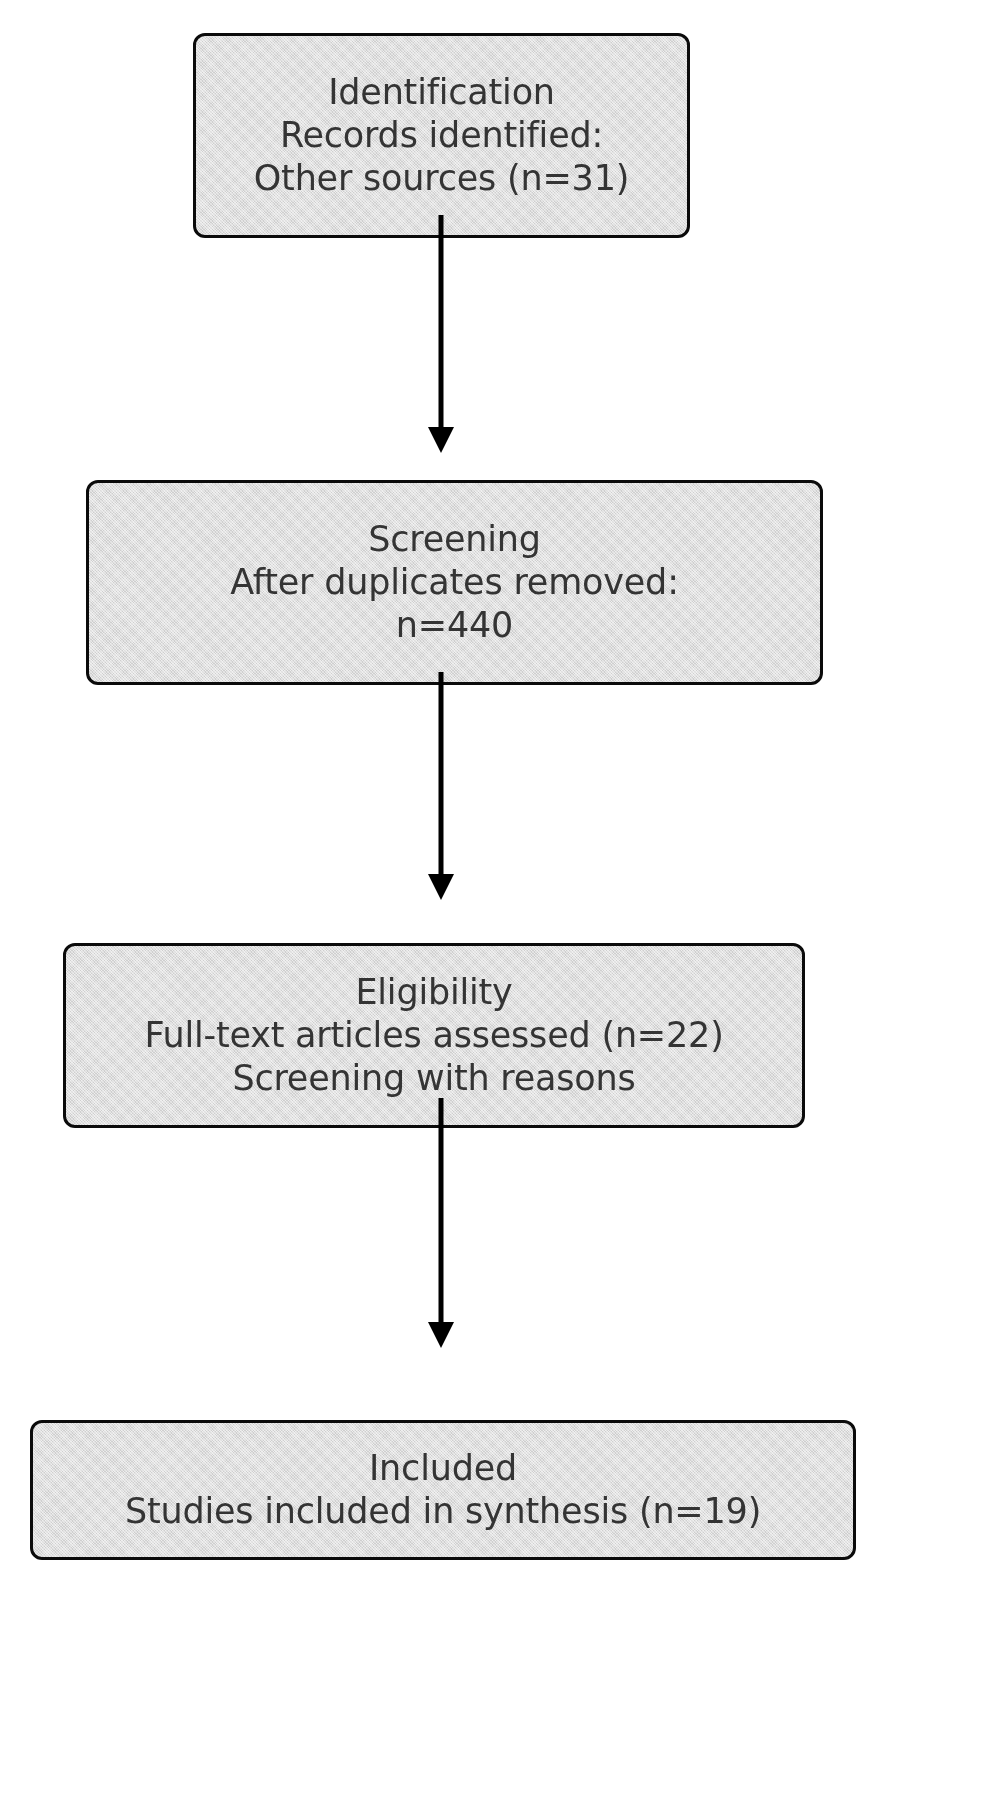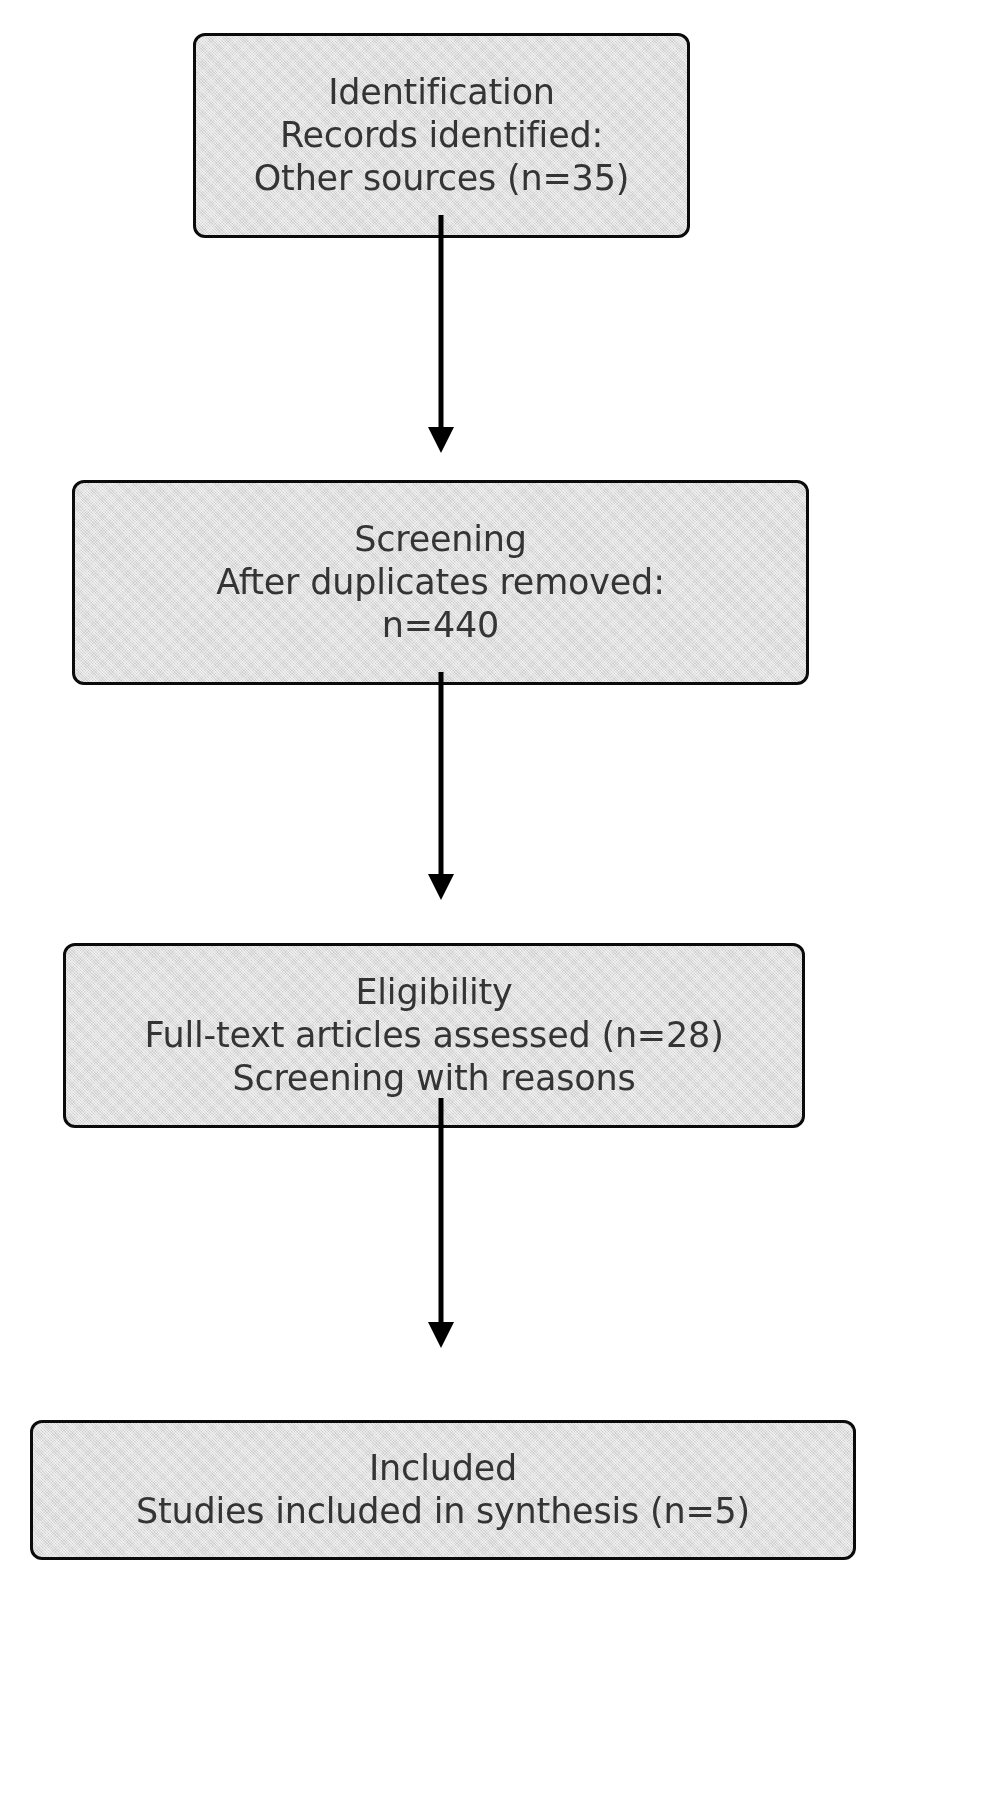--- a/index.html
+++ b/index.html
@@ -39,21 +39,21 @@
     letter-spacing: -0.2px;
     padding: 2px 6px;
   }
   .node .line {
     display: block;
     white-space: nowrap;
   }
 
   
   #node-identification { left: 193px; top: 33px;   width: 497px; height: 205px; font-size: 35px; }
-  #node-screening      { left: 72px;  top: 480px;  width: 737px; height: 205px; font-size: 35px; }
+  #node-screening      { left: 86px;  top: 480px;  width: 737px; height: 205px; font-size: 35px; }
   #node-eligibility    { left: 63px;  top: 925px;  width: 742px; height: 185px; font-size: 35px; margin-top: 18px; }
   #node-included       { left: 30px;  top: 1420px; width: 826px; height: 140px; font-size: 35px; }
 
   
   .arrow {
     position: absolute;
   }
   .arrow .shaft {
     position: absolute;
     left: 50%;
@@ -85,48 +85,48 @@
   #arrow-eligibility-included .shaft { height: 224px; }
 </style>
 </head>
 <body>
 
 <div id="canvas">
 
   <div class="node" id="node-identification">
     <span class="line">Identification</span>
     <span class="line">Records identified:</span>
-    <span class="line">Other sources (n=35)</span>
+    <span class="line">Other sources (n=31)</span>
   </div>
 
   <div class="arrow" id="arrow-identification-screening">
     <div class="shaft"></div>
     <div class="head"></div>
   </div>
 
   <div class="node" id="node-screening">
     <span class="line">Screening</span>
     <span class="line">After duplicates removed:</span>
     <span class="line">n=440</span>
   </div>
 
   <div class="arrow" id="arrow-screening-eligibility">
     <div class="shaft"></div>
     <div class="head"></div>
   </div>
 
   <div class="node" id="node-eligibility">
     <span class="line">Eligibility</span>
-    <span class="line">Full-text articles assessed (n=28)</span>
+    <span class="line">Full-text articles assessed (n=22)</span>
     <span class="line">Screening with reasons</span>
   </div>
 
   <div class="arrow" id="arrow-eligibility-included">
     <div class="shaft"></div>
     <div class="head"></div>
   </div>
 
   <div class="node" id="node-included">
     <span class="line">Included</span>
-    <span class="line">Studies included in synthesis (n=5)</span>
+    <span class="line">Studies included in synthesis (n=19)</span>
   </div>
 
 </div>
 
 </body></html>

